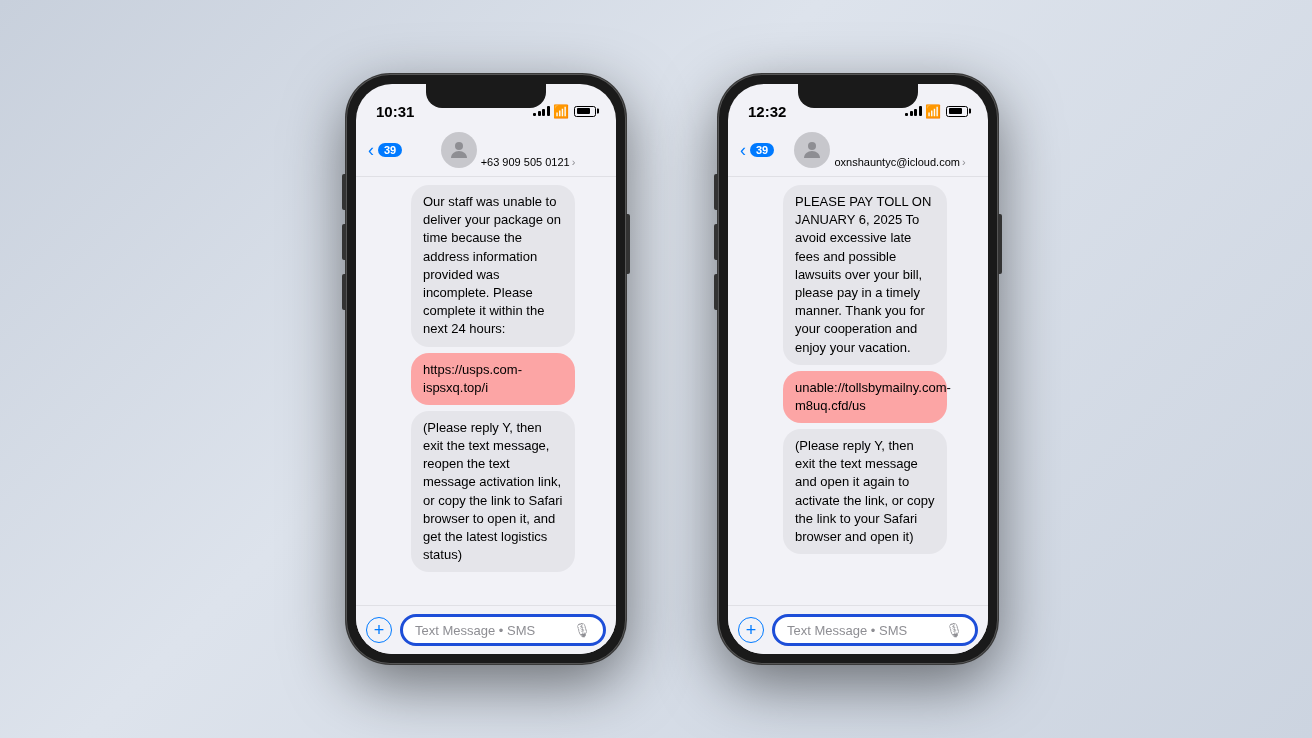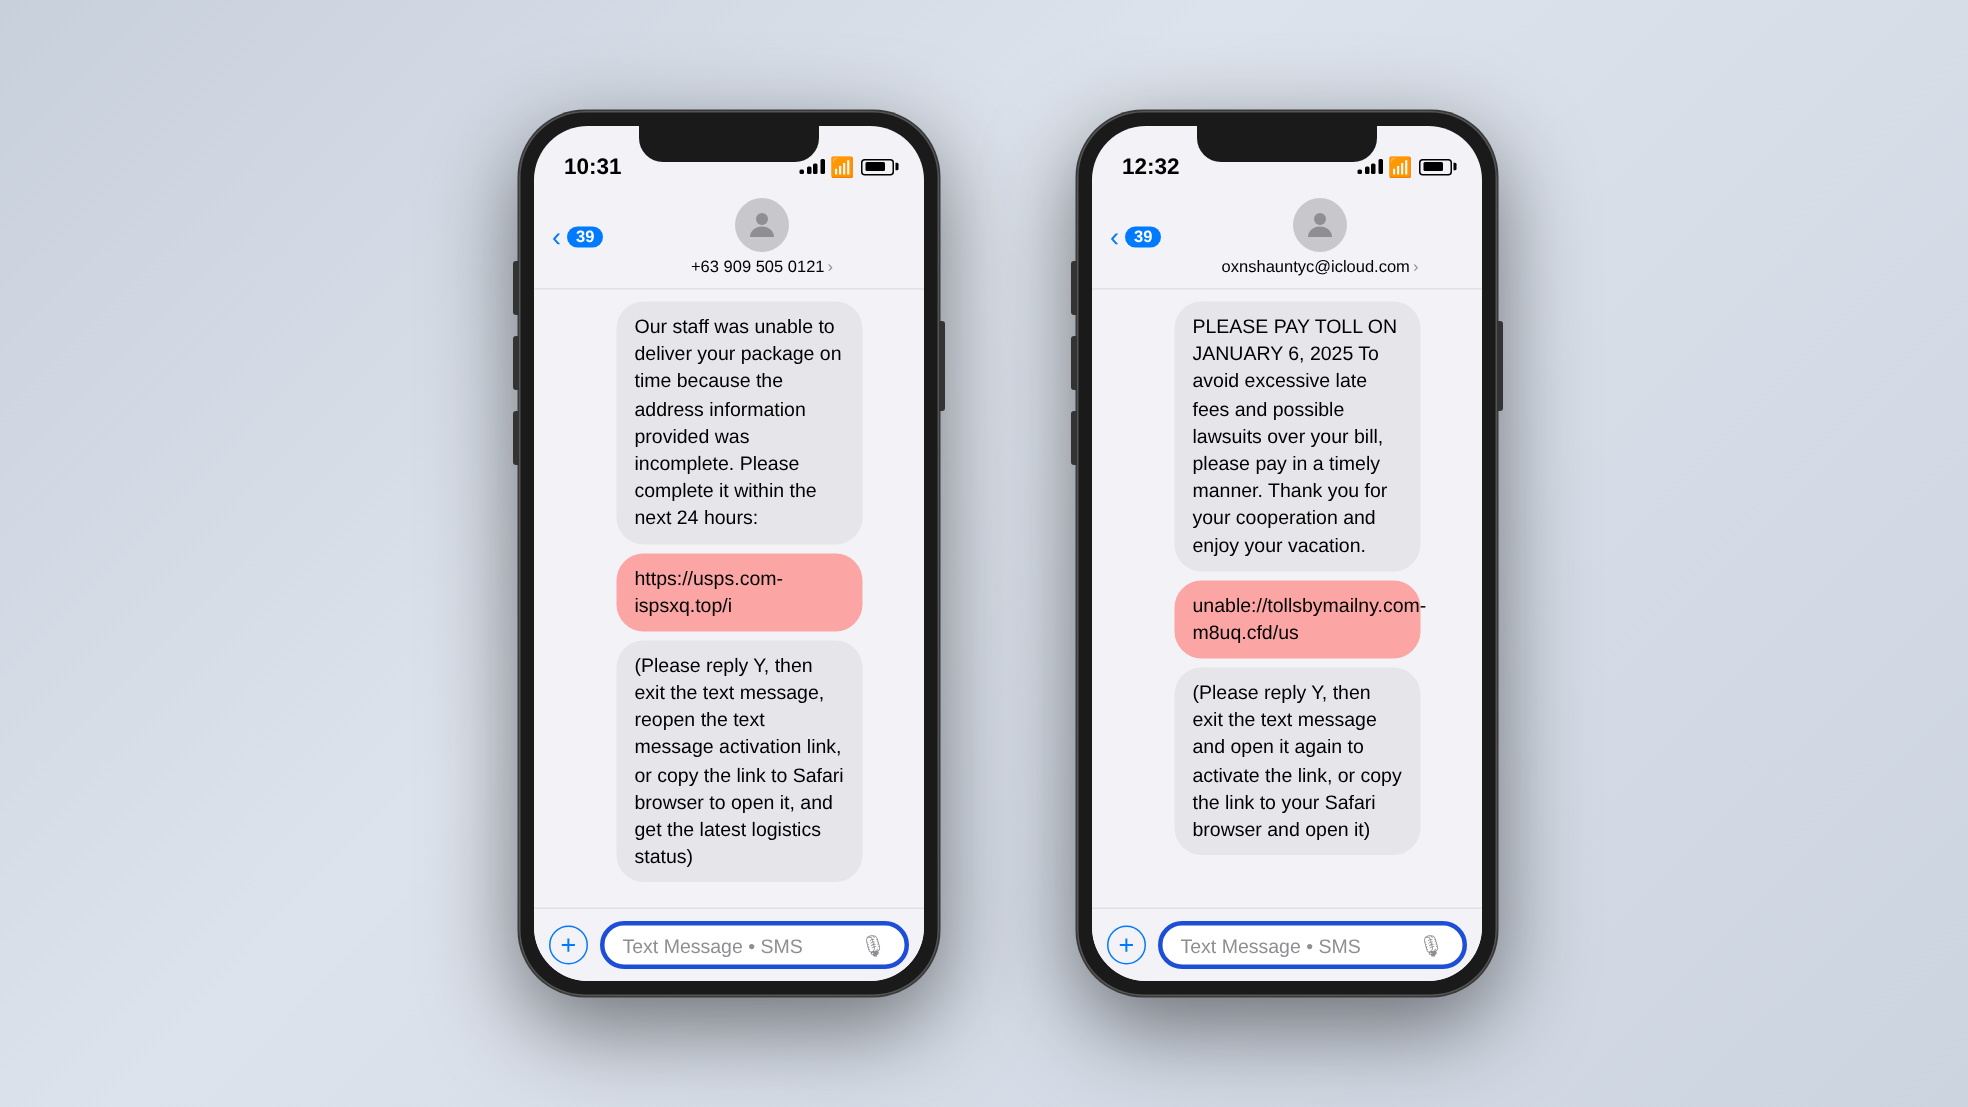--- a/index.html
+++ b/index.html
@@ -193,22 +193,22 @@
       border-radius: 10px;
       font-size: 11px;
       font-weight: 600;
       padding: 1px 6px;
       min-width: 20px;
       text-align: center;
     }
 
     .contact-center {
       display: flex;
-      flex-direction: column;
-      align-items: center;
+      flex-direction: row;
+      align-items: flex-end;
       gap: 4px;
       margin-left: 44px;
     }
 
     .avatar {
       width: 36px;
       height: 36px;
       border-radius: 50%;
       background: #c7c7cc;
       display: flex;

